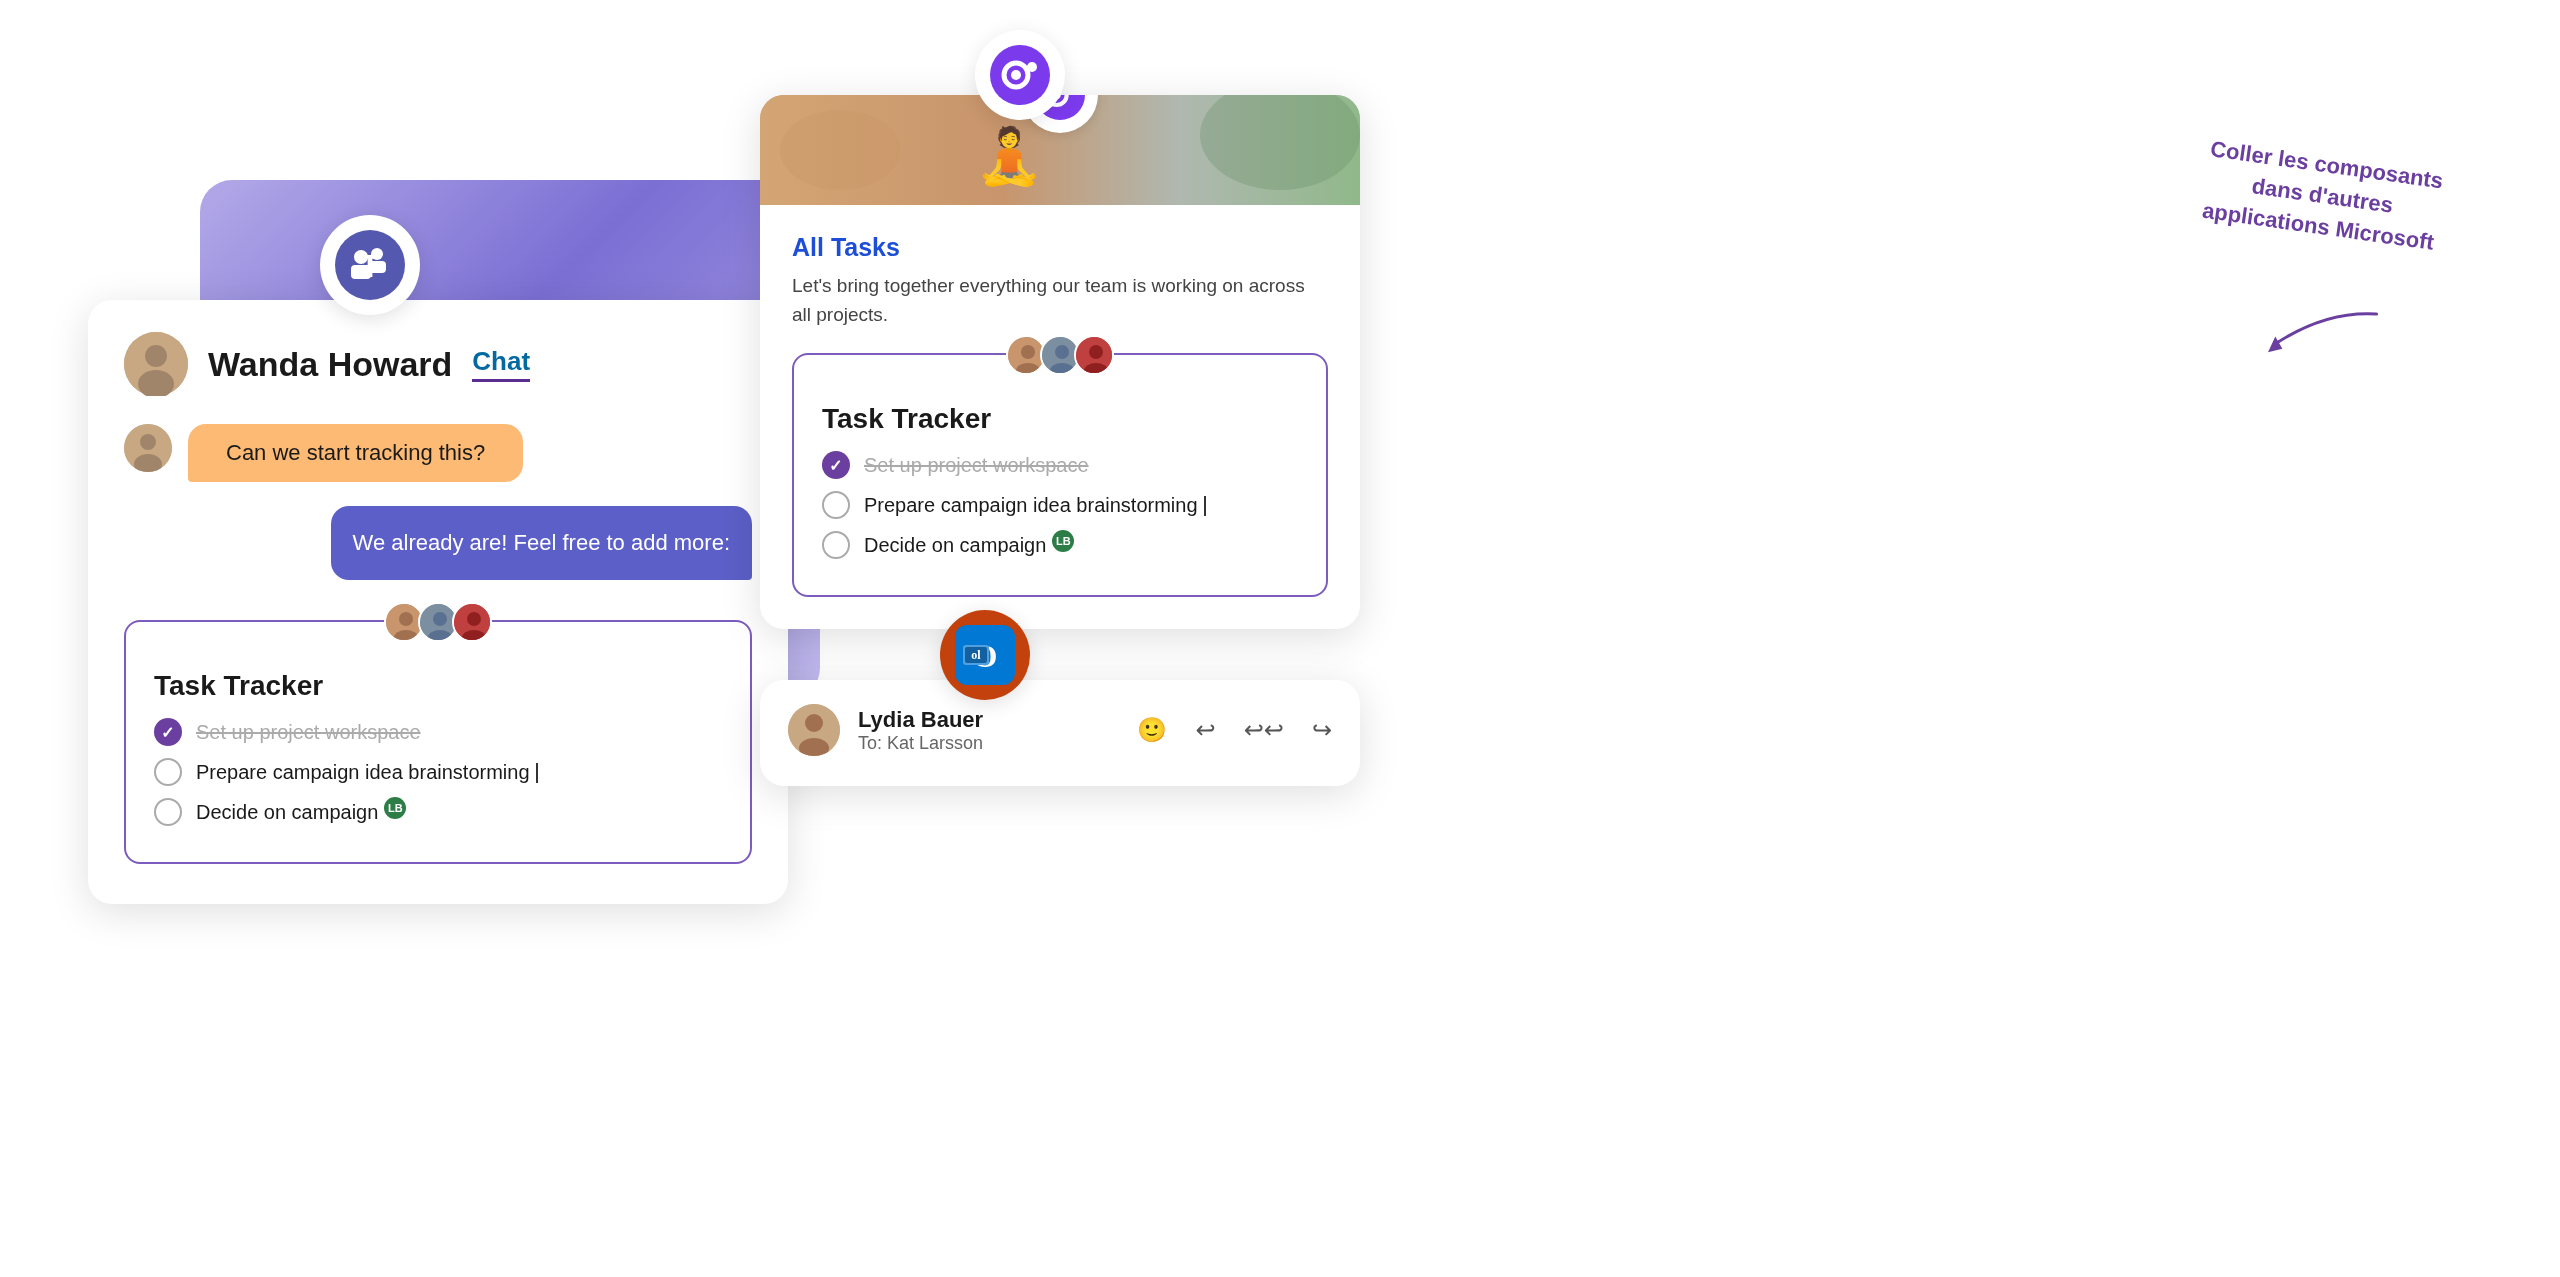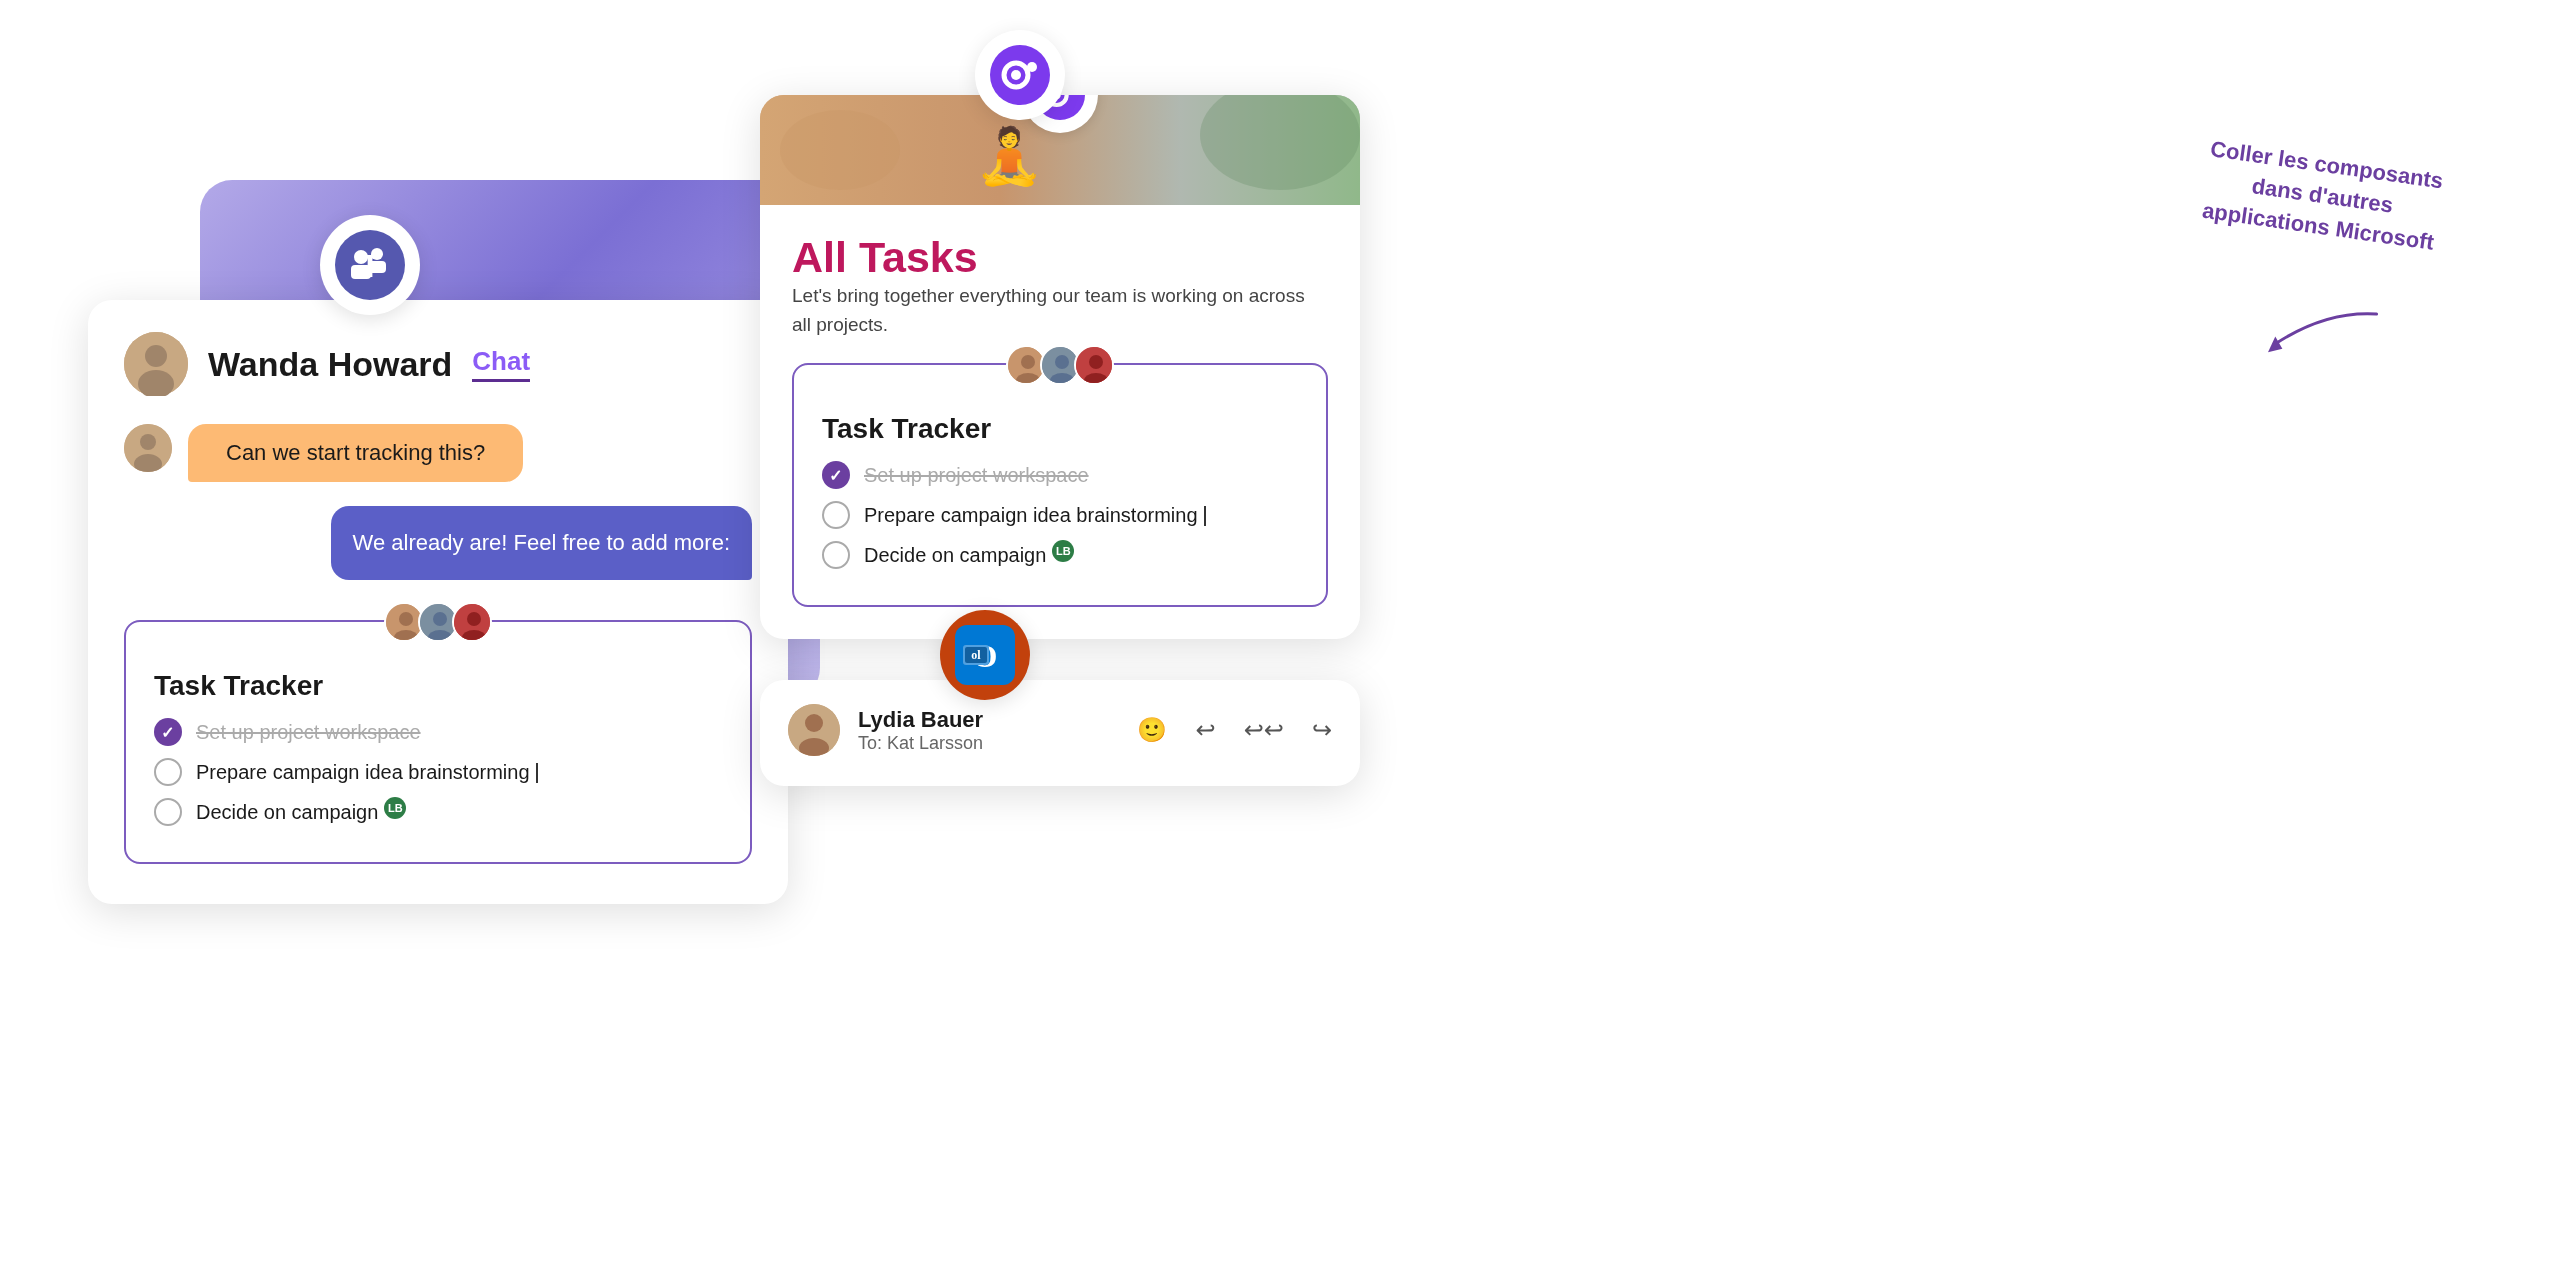--- a/index.html
+++ b/index.html
@@ -59,21 +59,21 @@
 
     .teams-name {
       font-size: 34px;
       font-weight: 600;
       color: #1a1a1a;
     }
 
     .teams-tab {
       font-size: 26px;
       font-weight: 700;
-      color: #8b5cf6;
+      color: #0369a1;
       border-bottom: 3px solid #5c2d91;
       padding-bottom: 2px;
     }
 
     .chat-message-left {
       display: flex;
       align-items: flex-start;
       gap: 16px;
       margin-bottom: 24px;
     }
@@ -220,23 +220,24 @@
       background: linear-gradient(135deg, #d4a574 0%, #c8956c 30%, #b8b8b8 70%, #a0b89c 100%);
       position: relative;
     }
 
     .all-tasks-body {
       padding: 28px 32px 32px 32px;
       position: relative;
     }
 
     .all-tasks-title {
-      font-size: 43px;
+      font-size: 25px;
       font-weight: 800;
-      color: #be185d;
+      color: #1d4ed8;
+      margin-bottom: 10px;
     }
 
     .all-tasks-desc {
       font-size: 19px;
       color: #444;
       margin-bottom: 24px;
       line-height: 1.5;
     }
 
     

